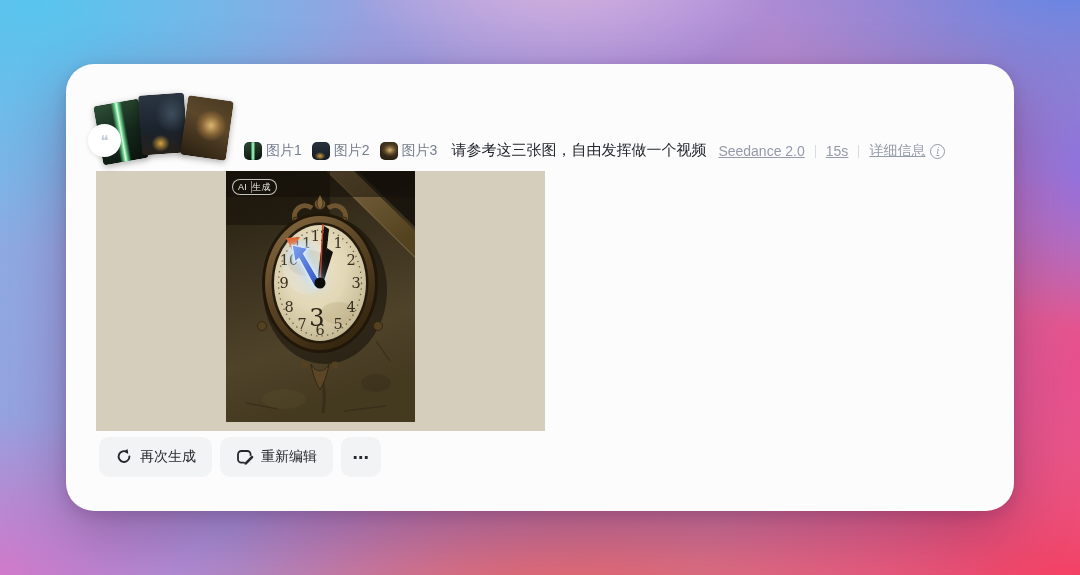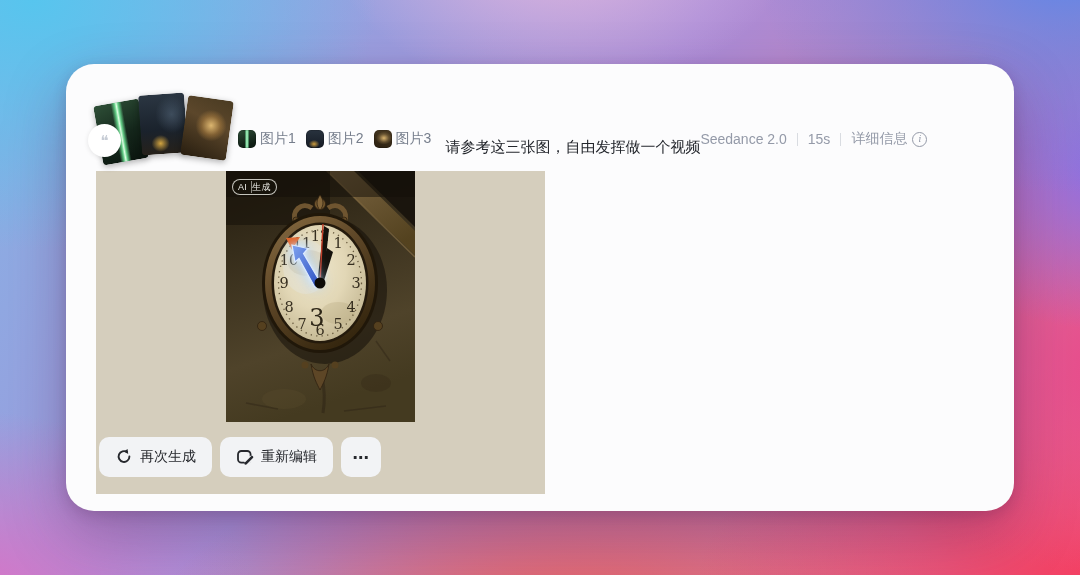--- a/index.html
+++ b/index.html
@@ -49,50 +49,50 @@
       radial-gradient(45% 35% at 58% 45%, #dcb670 0%, rgba(190,140,70,.45) 45%, rgba(0,0,0,0) 75%),
       linear-gradient(200deg,#4a3b22 0%, #5c472b 40%, #281e10 100%);}
   .quote-badge{
     position:absolute;left:22px;top:60px;width:33px;height:33px;border-radius:50%;
     background:#fff;box-shadow:0 1px 5px rgba(0,0,0,.10);z-index:5;
     display:flex;align-items:center;justify-content:center;
     color:#c6ccd5;font-size:15px;font-family:"DejaVu Serif",serif;
   }
   
   .prompt-row{
-    position:absolute;left:172px;top:66px;right:24px;height:30px;
-    display:flex;align-items:flex-start;white-space:nowrap;
+    position:absolute;left:178px;top:66px;right:24px;height:30px;
+    display:flex;align-items:flex-end;white-space:nowrap;
   }
   .chip{display:inline-flex;align-items:center;margin-right:10px;cursor:pointer;}
   .chip .mini{
     width:18px;height:18px;border-radius:5px;margin-right:4px;flex:0 0 auto;
     box-shadow:inset 0 0 0 1px rgba(0,0,0,.15);
   }
   .mini1{background:
       linear-gradient(90deg, rgba(0,0,0,0) 36%, rgba(120,230,160,.9) 46%, #e0ffe6 50%, rgba(120,230,160,.9) 54%, rgba(0,0,0,0) 64%),
       linear-gradient(160deg,#2e4c36 0%, #0f1d14 80%);}
   .mini2{background:
       radial-gradient(40% 30% at 45% 78%, #cf9e3e 0%, rgba(207,158,62,0) 75%),
       linear-gradient(180deg,#28323e 0%, #161c25 100%);}
   .mini3{background:
       radial-gradient(55% 45% at 55% 45%, #d9b36e 0%, rgba(217,179,110,.25) 50%, rgba(0,0,0,0) 80%),
       linear-gradient(200deg,#4a3a22 0%, #2a1f10 100%);}
   .chip-label{font-size:14px;color:#767e8c;}
   .prompt-text{font-size:15px;color:#23262c;font-weight:500;margin-left:4px;margin-top:8px;}
-  .meta{display:inline-flex;align-items:center;color:#949aa8;font-size:14px;}
+  .meta{display:inline-flex;align-items:center;margin-left:12px;color:#949aa8;font-size:14px;text-decoration:underline;}
   .meta .sep{width:1px;height:13px;background:#d9dce1;margin:0 10px;display:inline-block;}
   .details{display:inline-flex;align-items:center;cursor:pointer;}
   .info-icon{
     width:13px;height:13px;border-radius:50%;border:1px solid #949aa8;margin-left:5px;
     display:inline-flex;align-items:center;justify-content:center;
     font-size:9px;line-height:1;color:#949aa8;font-family:"DejaVu Serif",serif;font-style:italic;
   }
   
   .letterbox{
-    position:absolute;left:30px;top:107px;width:449px;height:323px;
+    position:absolute;left:30px;top:107px;width:449px;height:260px;
     background:#d5cebd;display:flex;justify-content:center;
   }
   .video{position:relative;width:189px;height:251px;overflow:hidden;cursor:pointer;}
   .video svg{display:block;}
   .ai-badge{
     position:absolute;left:6px;top:8px;z-index:3;
     display:inline-flex;align-items:center;
     border:1px solid rgba(240,240,234,.8);border-radius:8px;
     padding:1px 5px;background:rgba(25,22,14,.22);
     color:#ecece6;font-size:9px;line-height:12px;letter-spacing:.3px;

